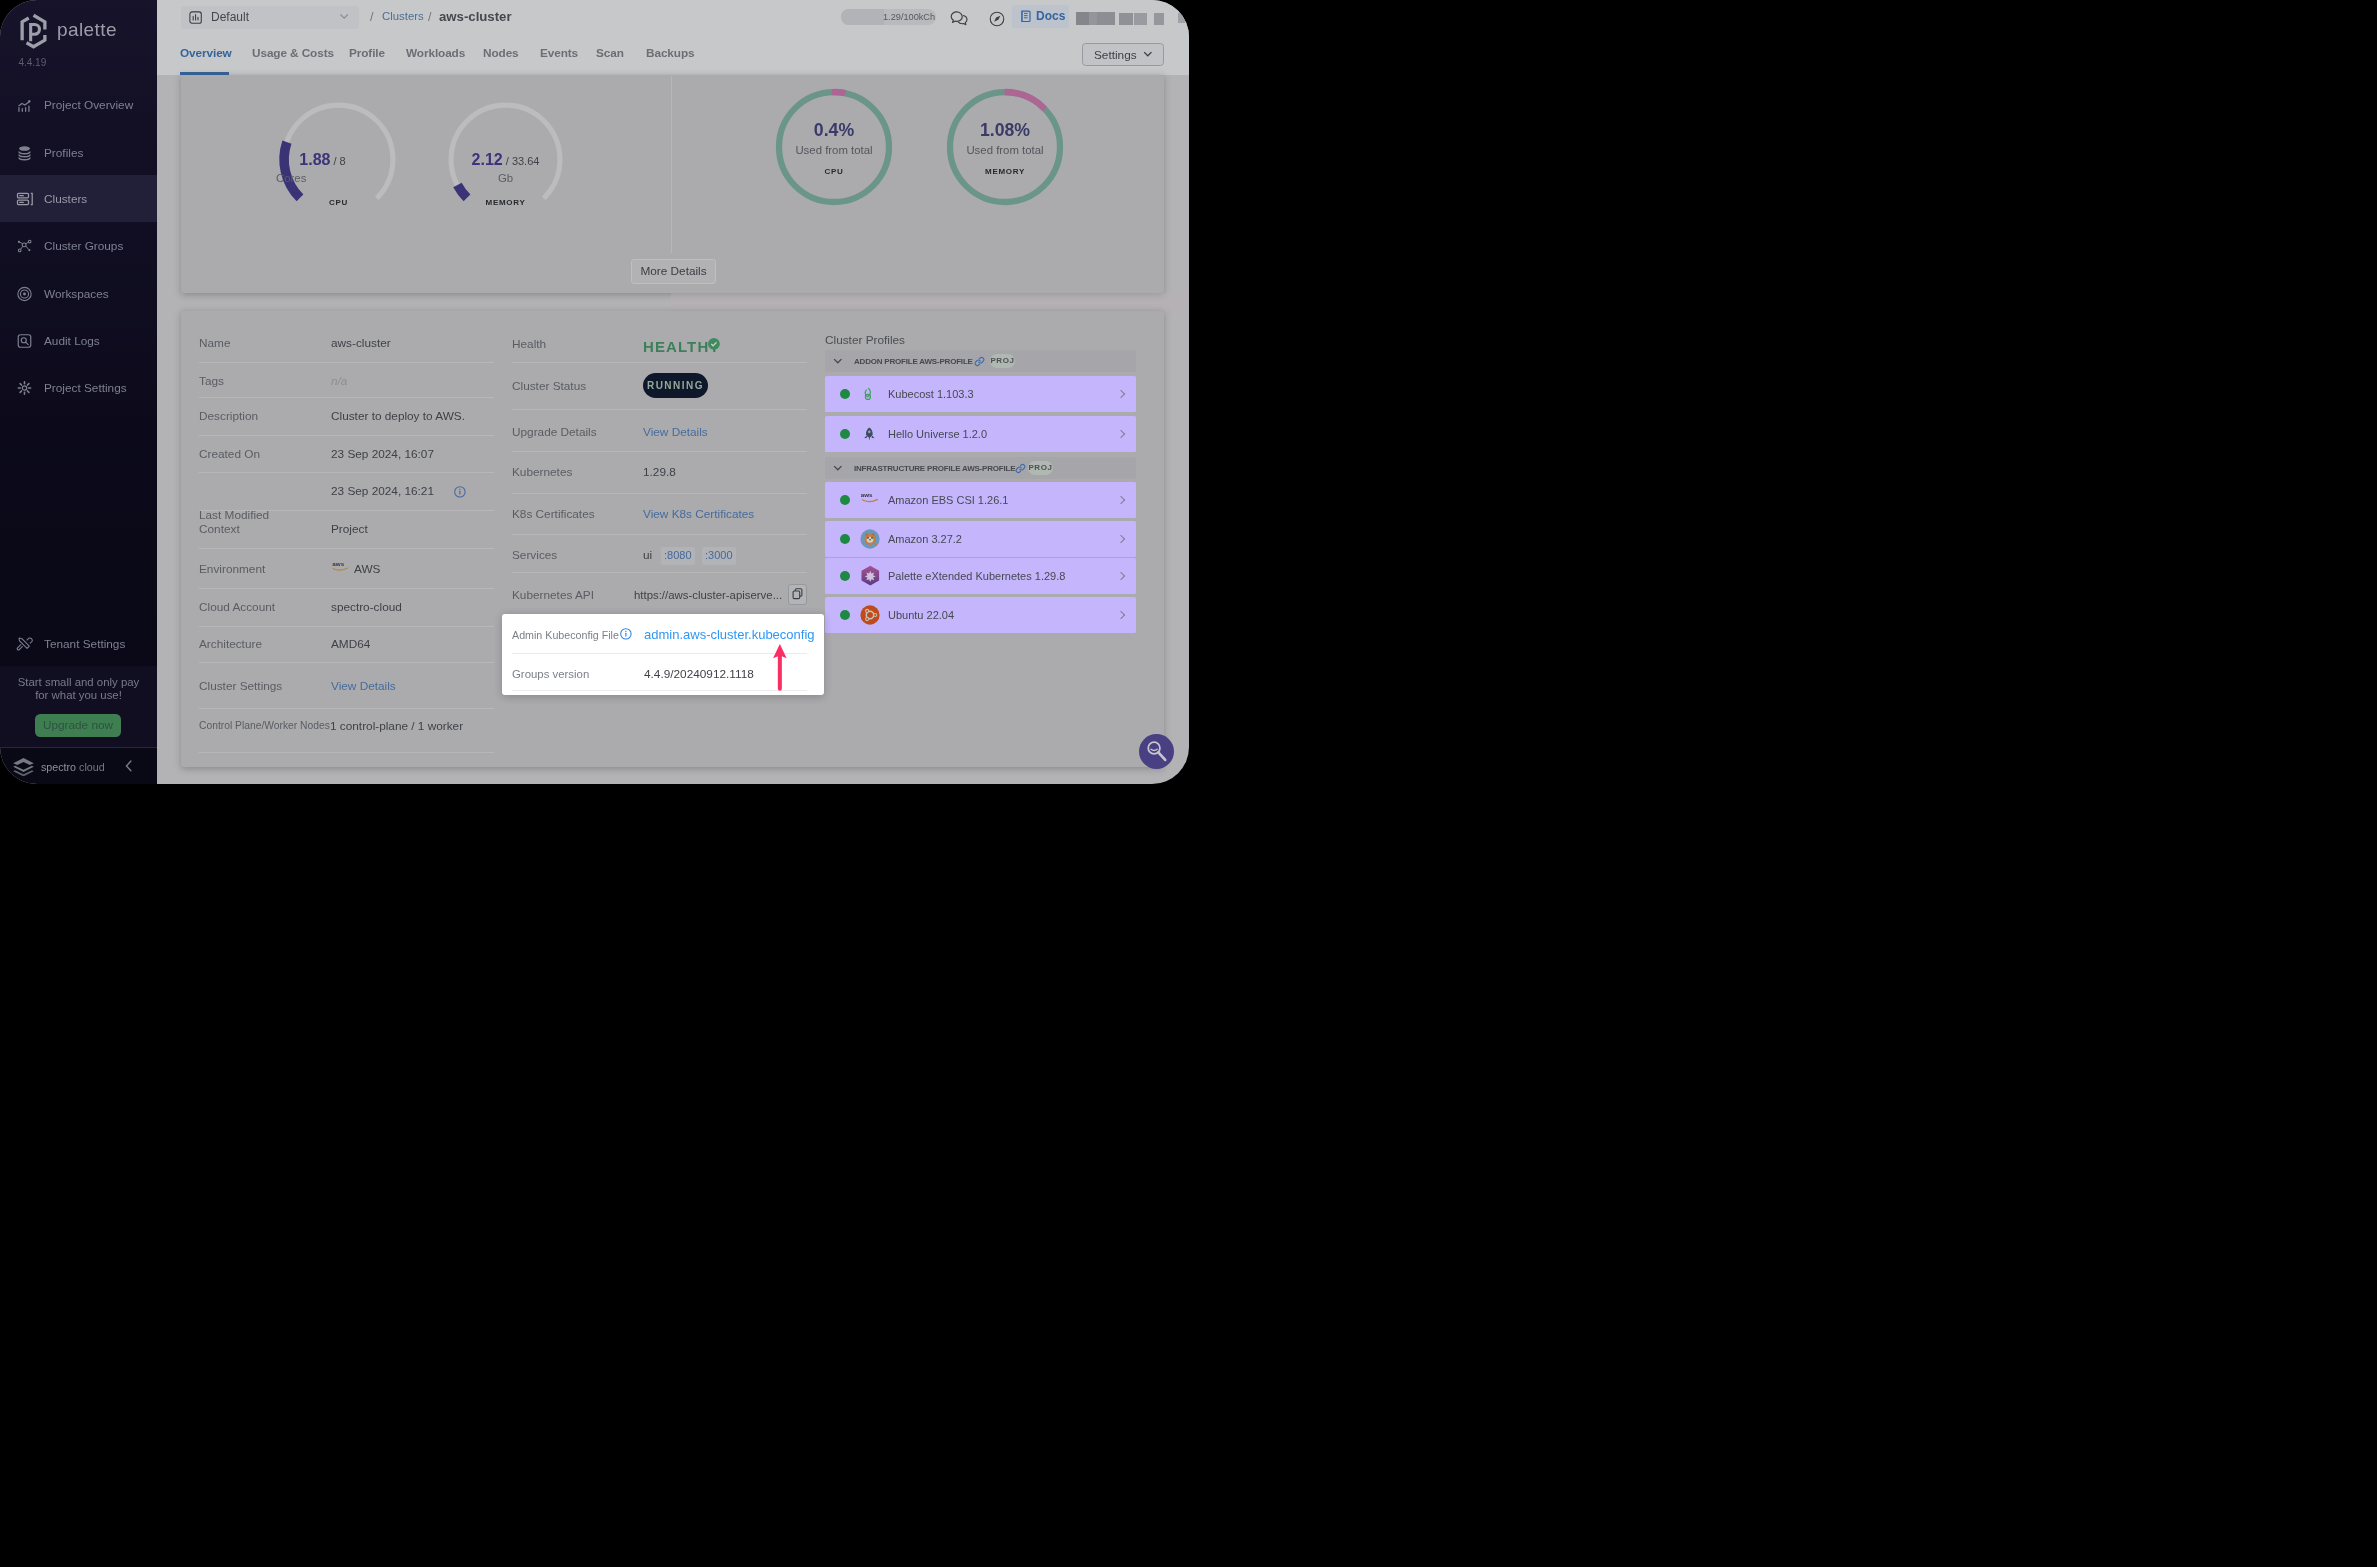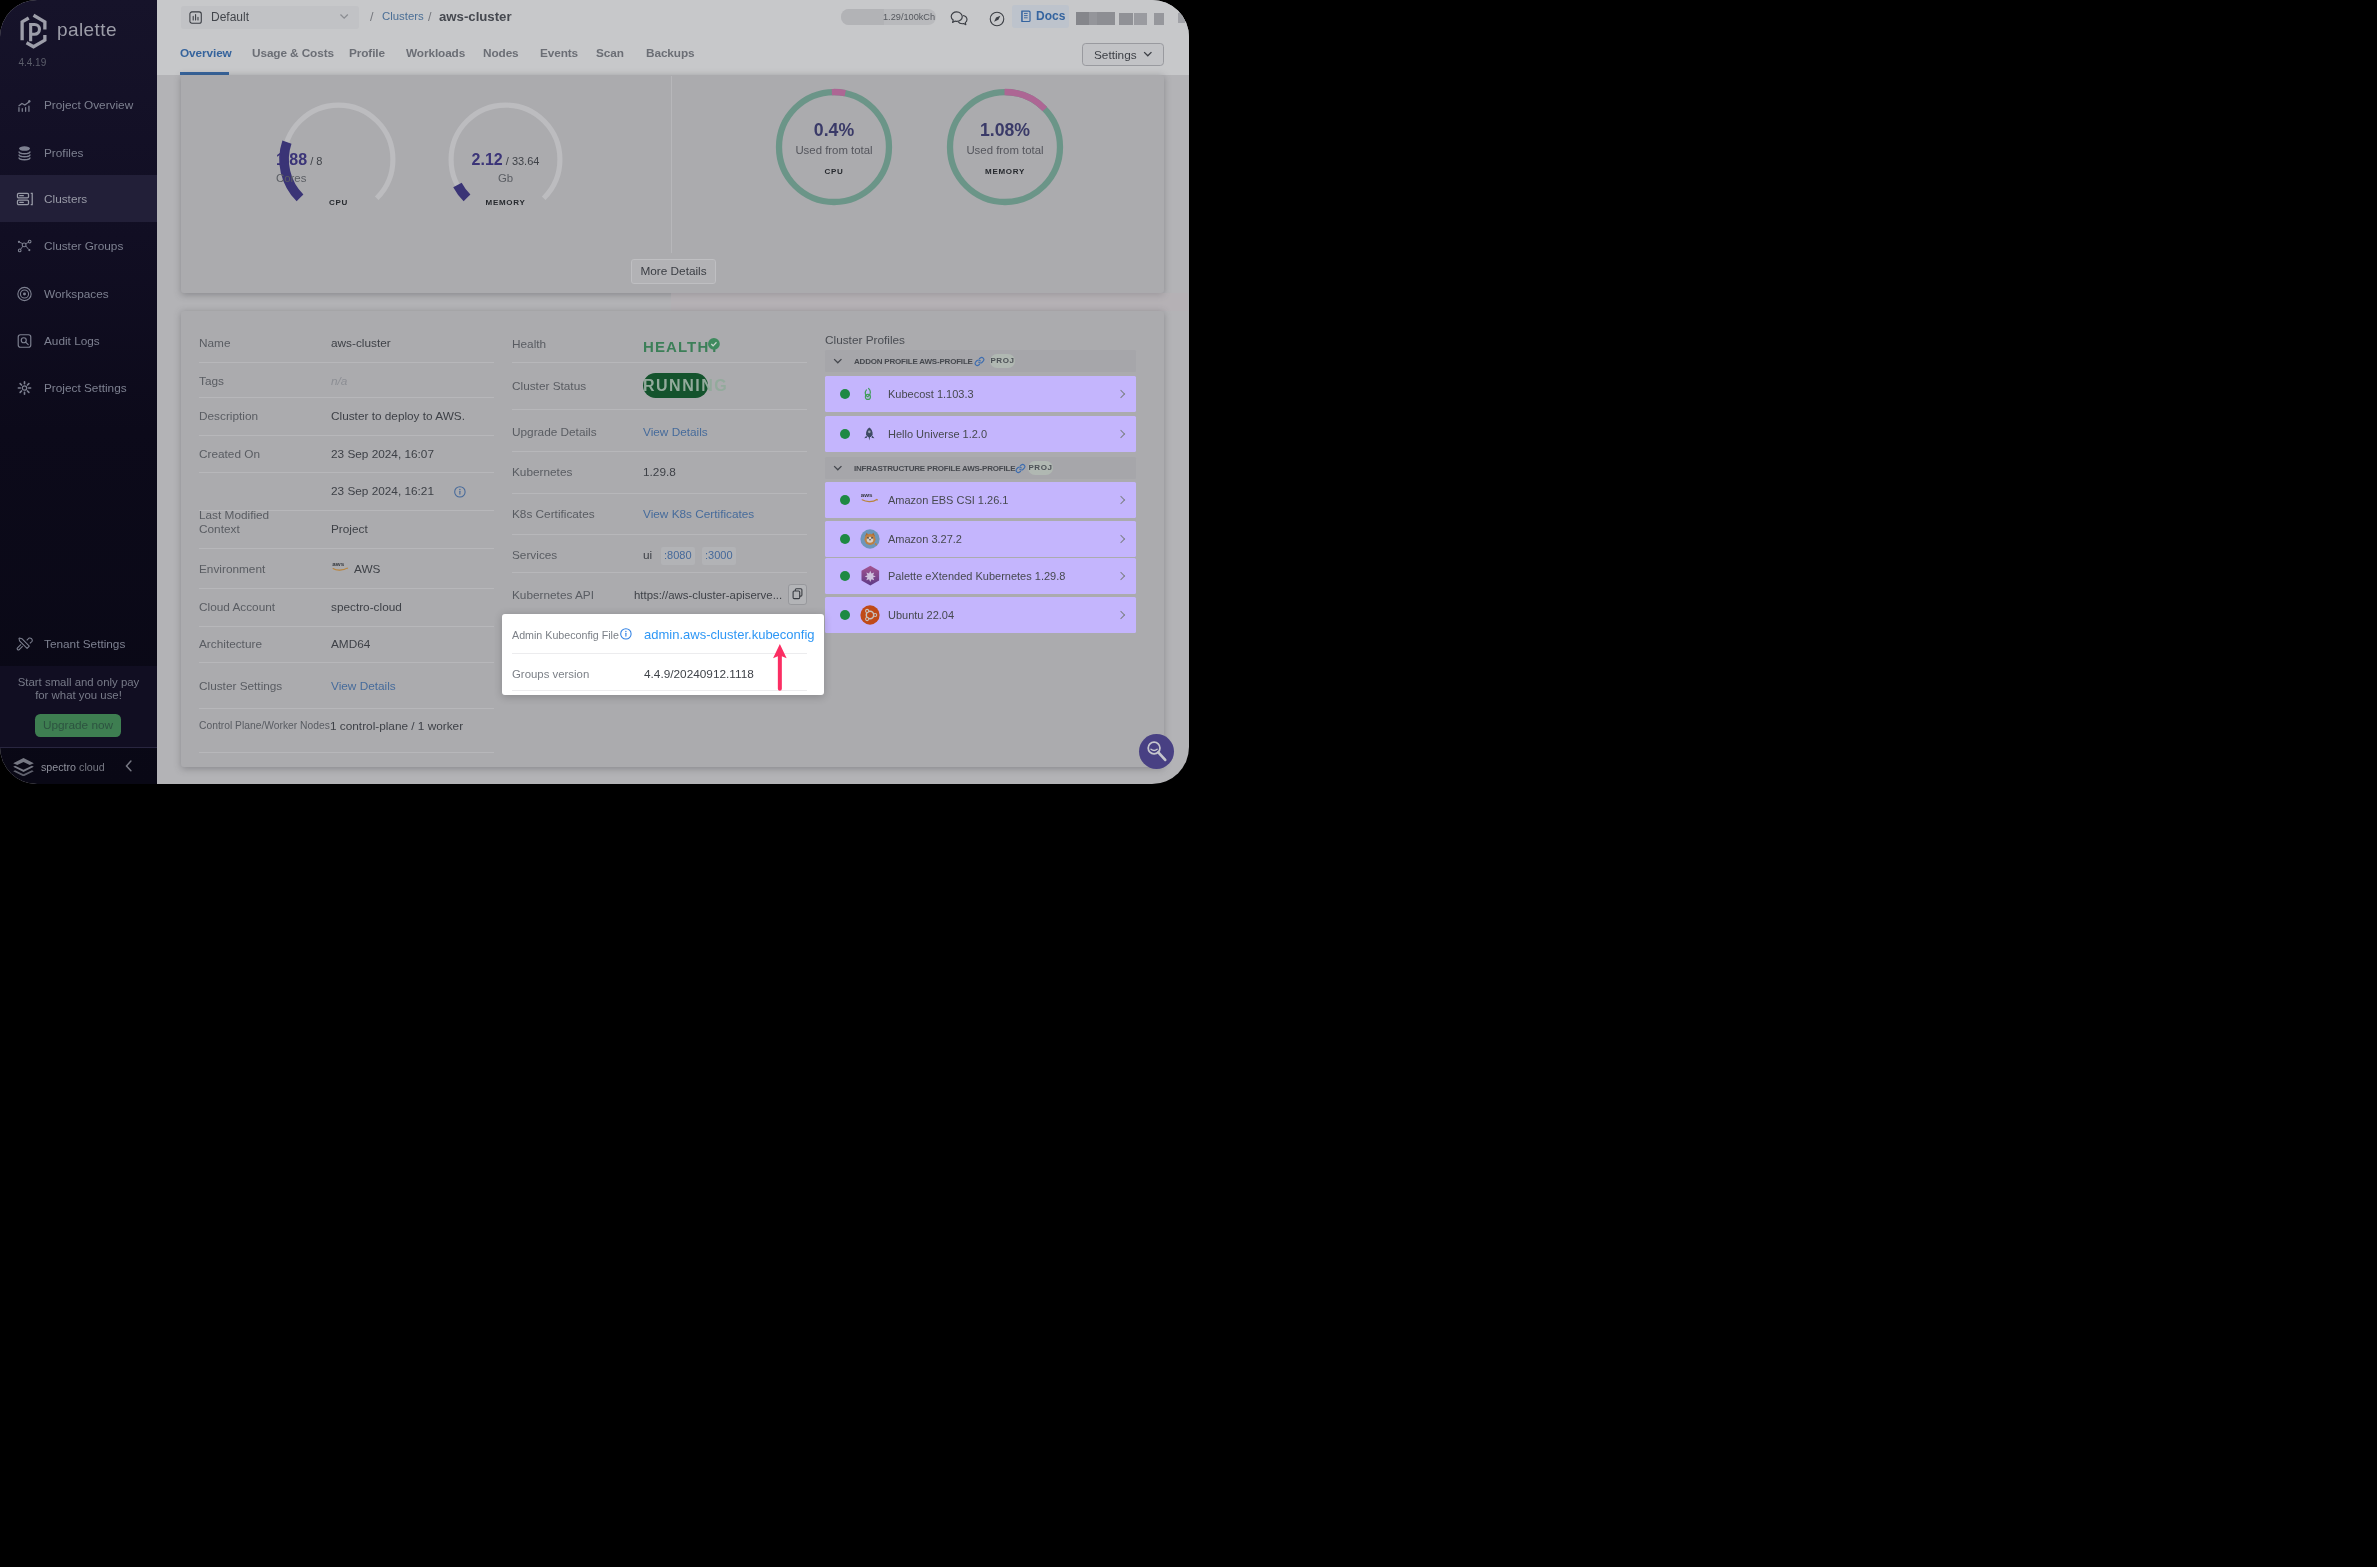--- a/index.html
+++ b/index.html
@@ -90,21 +90,21 @@
       <path d="M1.5 1.5l5 5 5-5" fill="none" stroke="#3c3f45" stroke-width="1.8"></path>
     </svg>
 
 <div class="card" style="top:75px;height:218px"></div>
 <div class="abs" style="left:671px;top:76px;width:0.7px;height:177px;background:#b7b7ba"></div>
 
 <svg class="abs" style="left:276px;top:97px" width="125" height="125" viewBox="0 0 170 170">
   <circle cx="85" cy="85" r="74" fill="none" stroke="#bcbcbf" stroke-width="7" stroke-dasharray="348.7 116.3" transform="rotate(135 85 85)"></circle>
   <circle cx="85" cy="85" r="74" fill="none" stroke="#3a3476" stroke-width="13" stroke-dasharray="82 383" transform="rotate(135 85 85)"></circle>
 </svg>
-<div class="abs" style="left:276px;top:152px;width:125px;text-align:left;font-size:16px;font-weight:700;color:#3b3478;line-height:16px">1.88<span style="font-size:11px;font-weight:400;color:#3f4248"> / 8</span></div>
+<div class="abs" style="left:260px;top:152px;width:125px;text-align:center;font-size:16px;font-weight:700;color:#3b3478;line-height:16px">1.88<span style="font-size:11px;font-weight:400;color:#3f4248"> / 8</span></div>
 <div class="abs" style="left:276px;top:172px;width:125px;text-align:left;font-size:11.4px;color:#5a5d63">Cores</div>
 <div class="abs" style="left:276px;top:198px;width:125px;text-align:center;font-size:8px;font-weight:700;letter-spacing:0.7px;color:#26292e">CPU</div>
 
 <svg class="abs" style="left:443px;top:97px" width="125" height="125" viewBox="0 0 170 170">
   <circle cx="85" cy="85" r="74" fill="none" stroke="#bcbcbf" stroke-width="7" stroke-dasharray="348.7 116.3" transform="rotate(135 85 85)"></circle>
   <circle cx="85" cy="85" r="74" fill="none" stroke="#3a3476" stroke-width="13" stroke-dasharray="22 443" transform="rotate(135 85 85)"></circle>
 </svg>
 <div class="abs" style="left:443px;top:152px;width:125px;text-align:center;font-size:16px;font-weight:700;color:#3b3478;line-height:16px">2.12<span style="font-size:11px;font-weight:400;color:#3f4248"> / 33.64</span></div>
 <div class="abs" style="left:443px;top:172px;width:125px;text-align:center;font-size:11.4px;color:#5a5d63">Gb</div>
 <div class="abs" style="left:443px;top:198px;width:125px;text-align:center;font-size:8px;font-weight:700;letter-spacing:0.7px;color:#26292e">MEMORY</div>
@@ -176,21 +176,21 @@
 <div class="sep" style="left:199px;top:752px;width:295px"></div>
 
 <div class="lbl" style="left:512px;top:337px">Health</div>
 <div class="abs" style="left:643px;top:338px;font-size:15px;font-weight:700;letter-spacing:1.1px;color:#3c7f58">HEALTHY</div>
 <svg class="abs" style="left:708px;top:338px" width="11.8" height="11.8" viewBox="0 0 16 16">
       <circle cx="8" cy="8" r="8" fill="#3f8a5e"></circle>
       <path d="M4.5 8.2l2.4 2.4 4.6-4.8" fill="none" stroke="#c9d4cd" stroke-width="1.7"></path>
     </svg>
 <div class="sep" style="left:512px;top:362px;width:295px"></div>
 <div class="lbl" style="left:512px;top:379px">Cluster Status</div>
-<div class="abs" style="left:643px;top:373px;width:65px;height:25px;background:#14532d;border-radius:12.5px;text-align:center;line-height:25px;font-size:16px;font-weight:700;letter-spacing:1.5px;color:#93aa9c">RUNNING</div>
+<div class="abs" style="left:643px;top:373px;width:65px;height:25px;background:#0f172a;border-radius:12.5px;text-align:center;line-height:25px;font-size:10px;font-weight:700;letter-spacing:1.5px;color:#93aa9c">RUNNING</div>
 <div class="sep" style="left:512px;top:409px;width:295px"></div>
 <div class="lbl" style="left:512px;top:425px">Upgrade Details</div>
     <div class="val blue" style="left:643px;top:425px">View Details</div>
 <div class="sep" style="left:512px;top:451px;width:295px"></div>
 <div class="lbl" style="left:512px;top:465px">Kubernetes</div>
     <div class="val" style="left:643px;top:465px">1.29.8</div>
 <div class="sep" style="left:512px;top:493px;width:295px"></div>
 <div class="lbl" style="left:512px;top:507px">K8s Certificates</div>
     <div class="val blue" style="left:643px;top:507px">View K8s Certificates</div>
 <div class="sep" style="left:512px;top:534px;width:295px"></div>

